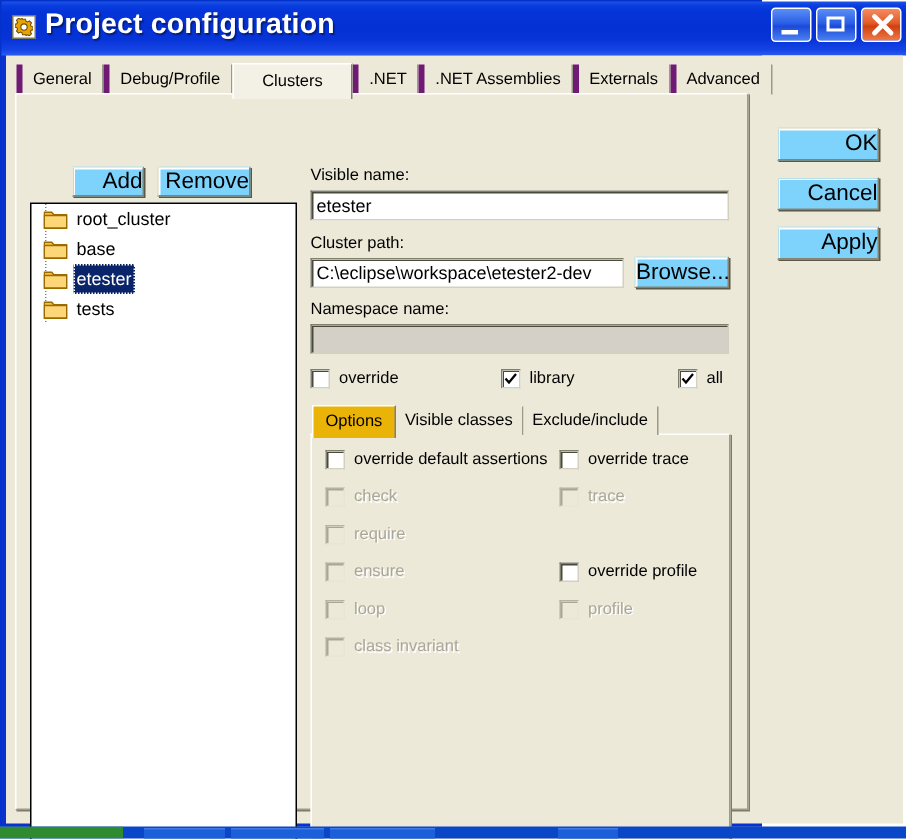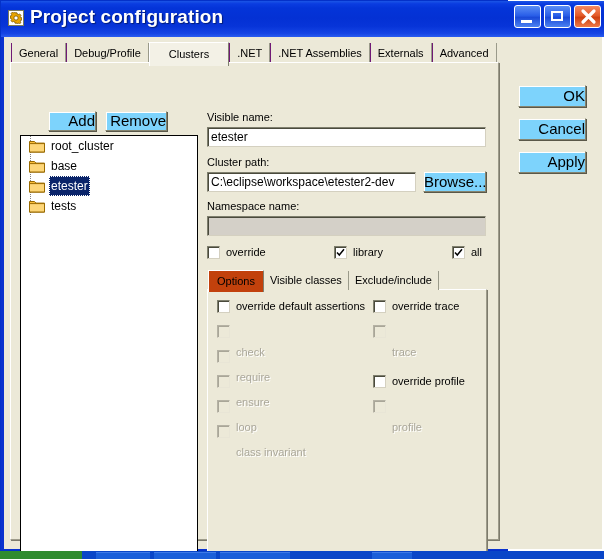--- a/index.html
+++ b/index.html
@@ -106,21 +106,21 @@
   }
   .tab {
     position: relative;
     display: inline-block;
     height: 20px;
     padding: 0 7px;
     line-height: 20px;
     font-size: 11px;
     color: #000000;
     background: #ece9d8;
-    border-left: 1px solid #701a75;
+    border-left: 4px solid #701a75;
     border-right: 1px solid #9a9a8a;
     box-sizing: border-box;
     vertical-align: bottom;
     cursor: default;
   }
   .tab.selected {
     height: 24px;
     line-height: 22px;
     margin-bottom: -3px;
     background: #f3f1e6;
@@ -270,21 +270,21 @@
     left: 19px; top: 0;
     line-height: 15px;
   }
   .cbrow.disabled .cbbox {
     background: #ece9d8;
     border-color: #b5b2a4;
     border-right-color: #e8e5d6;
     border-bottom-color: #e8e5d6;
     box-shadow: inset 1px 1px 0 #a9a698;
   }
-  .cbrow.disabled .cbtext { color: #aaa79a; text-shadow: 1px 1px 0 #ffffff; margin-top: 21px; }
+  .cbrow.disabled .cbtext { color: #aaa79a; text-shadow: 1px 1px 0 #ffffff; }
 
   #cb-override { left: 203px; top: 208px; }
   #cb-library  { left: 330px; top: 208px; }
   #cb-all      { left: 448px; top: 208px; }
 
   
   #inner-tabstrip {
     position: absolute;
     left: 204px; top: 233px;
     height: 20px;
@@ -302,21 +302,21 @@
     background: #ece9d8;
     border-right: 1px solid #9a9a8a;
     box-sizing: border-box;
     vertical-align: bottom;
     cursor: default;
   }
   .itab.selected {
     height: 22px;
     line-height: 20px;
     margin-bottom: -2px;
-    background: #c2410c;
+    background: #eab308;
     border-top: 1px solid #ffffff;
     border-left: 1px solid #ffffff;
     border-right: 1px solid #808070;
     padding: 0 8px;
   }
   #inner-tabpage {
     position: absolute;
     left: 203px; top: 252px;
     width: 280px; height: 281px;
     background: #ece9d8;

